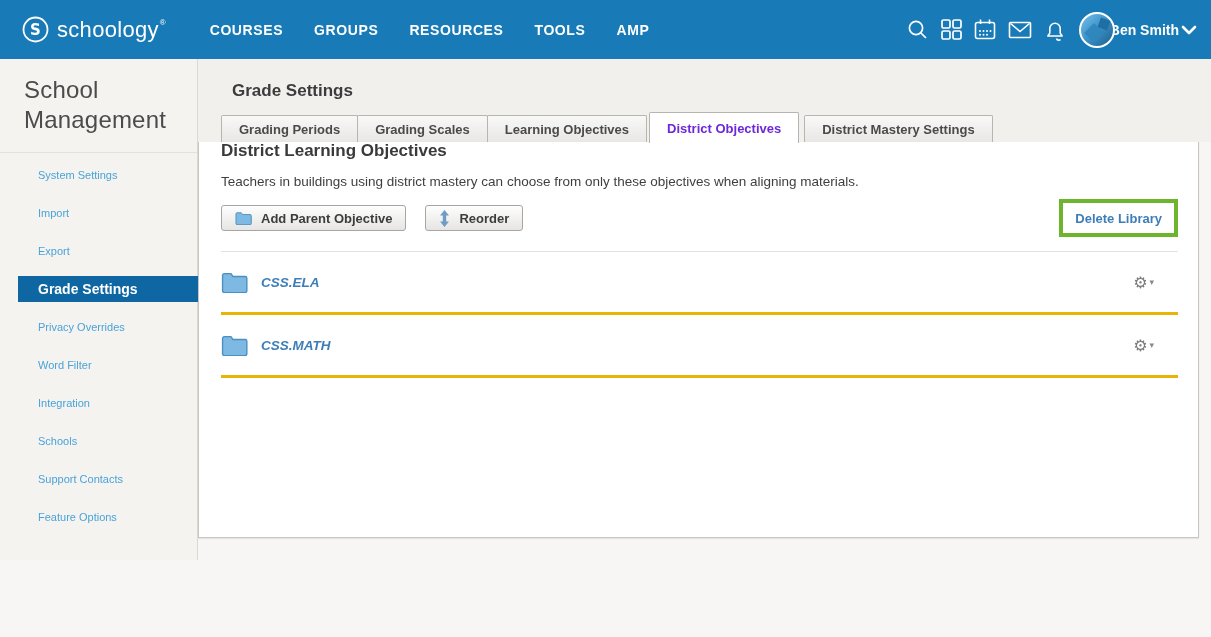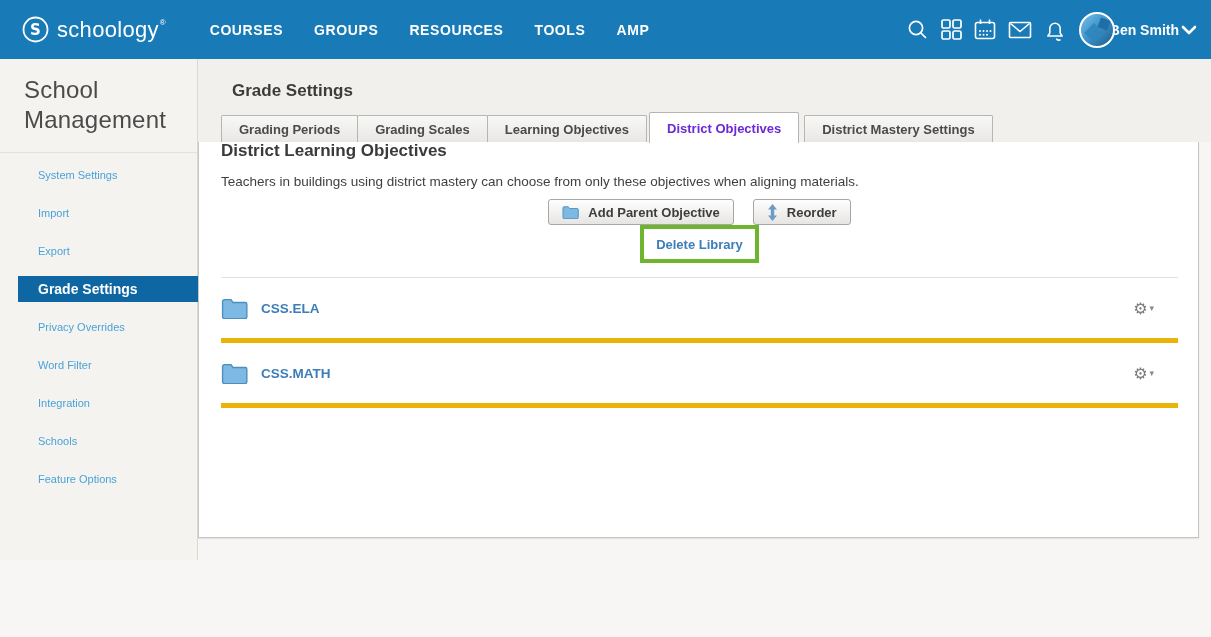--- a/index.html
+++ b/index.html
@@ -75,33 +75,33 @@
   }
   
   .panel{
     position:absolute;left:198px;top:124px;width:1001px;height:414px;
     background:#fff;border:1px solid #c9c6c1;border-top-color:#bbb8b3;
     box-shadow:0 1px 1px rgba(0,0,0,.07);box-sizing:border-box;
     padding:0 20px 0 22px;z-index:1;
   }
   .section-title{font-size:17px;font-weight:bold;color:#3a3a3a;margin:16px 0 0;}
   .section-desc{font-size:13.5px;color:#3f3f3f;margin:13px 0 0;}
-  .toolbar{display:flex;align-items:center;justify-content:space-between;margin-top:10px;flex-direction:column;}
+  .toolbar{display:flex;align-items:center;justify-content:space-between;margin-top:10px;}
   .toolbar .btns{display:flex;gap:19px;}
   .btn{
     display:inline-flex;align-items:center;gap:9px;height:26px;padding:0 13px;
     background:linear-gradient(#fefefe,#e6e5e3);border:1px solid #a8a6a3;border-radius:3px;
     font-size:13px;font-weight:bold;color:#3d3d3d;cursor:pointer;
     font-family:"Liberation Sans",sans-serif;
   }
   .highlight-box{border:4px solid #6cb52d;padding:6px 12px;background:#fff;}
   .delete-link{color:#3d7eb9;font-size:13px;font-weight:bold;text-decoration:none;cursor:pointer;}
   
   .obj-list{margin-top:14px;border-top:1px solid #e4e2de;}
-  .obj-row{height:60px;display:flex;align-items:center;border-bottom:5px solid #eab308;}
+  .obj-row{height:60px;display:flex;align-items:center;border-bottom:3px solid #eab308;font-style:italic;}
   .obj-link{margin-left:13px;color:#3d7eb9;font-size:13.5px;font-weight:bold;text-decoration:none;cursor:pointer;}
   .gear{margin-left:auto;margin-right:24px;color:#7c7c7c;font-size:16px;cursor:pointer;display:flex;align-items:center;gap:2px;}
   .gear .caret{font-size:9px;color:#8a8a8a;}
 </style>
 </head>
 <body>
 
 <header class="navbar">
   <div class="brand">
     <span style="display:flex;">
@@ -180,20 +180,21 @@
   <div class="side-divider"></div>
   <nav class="side-nav">
     <div class="side-item">System Settings</div>
     <div class="side-item">Import</div>
     <div class="side-item">Export</div>
     <div class="side-item active">Grade Settings</div>
     <div class="side-item">Privacy Overrides</div>
     <div class="side-item">Word Filter</div>
     <div class="side-item">Integration</div>
     <div class="side-item">Schools</div>
+    <div class="side-item">Support Contacts</div>
     <div class="side-item">Feature Options</div>
   </nav>
 </aside>
 
 <div class="content-head">
   <h1 class="page-title">Grade Settings</h1>
   <div class="tabs">
     <div class="tab">Grading Periods</div>
     <div class="tab">Grading Scales</div>
     <div class="tab">Learning Objectives</div>

